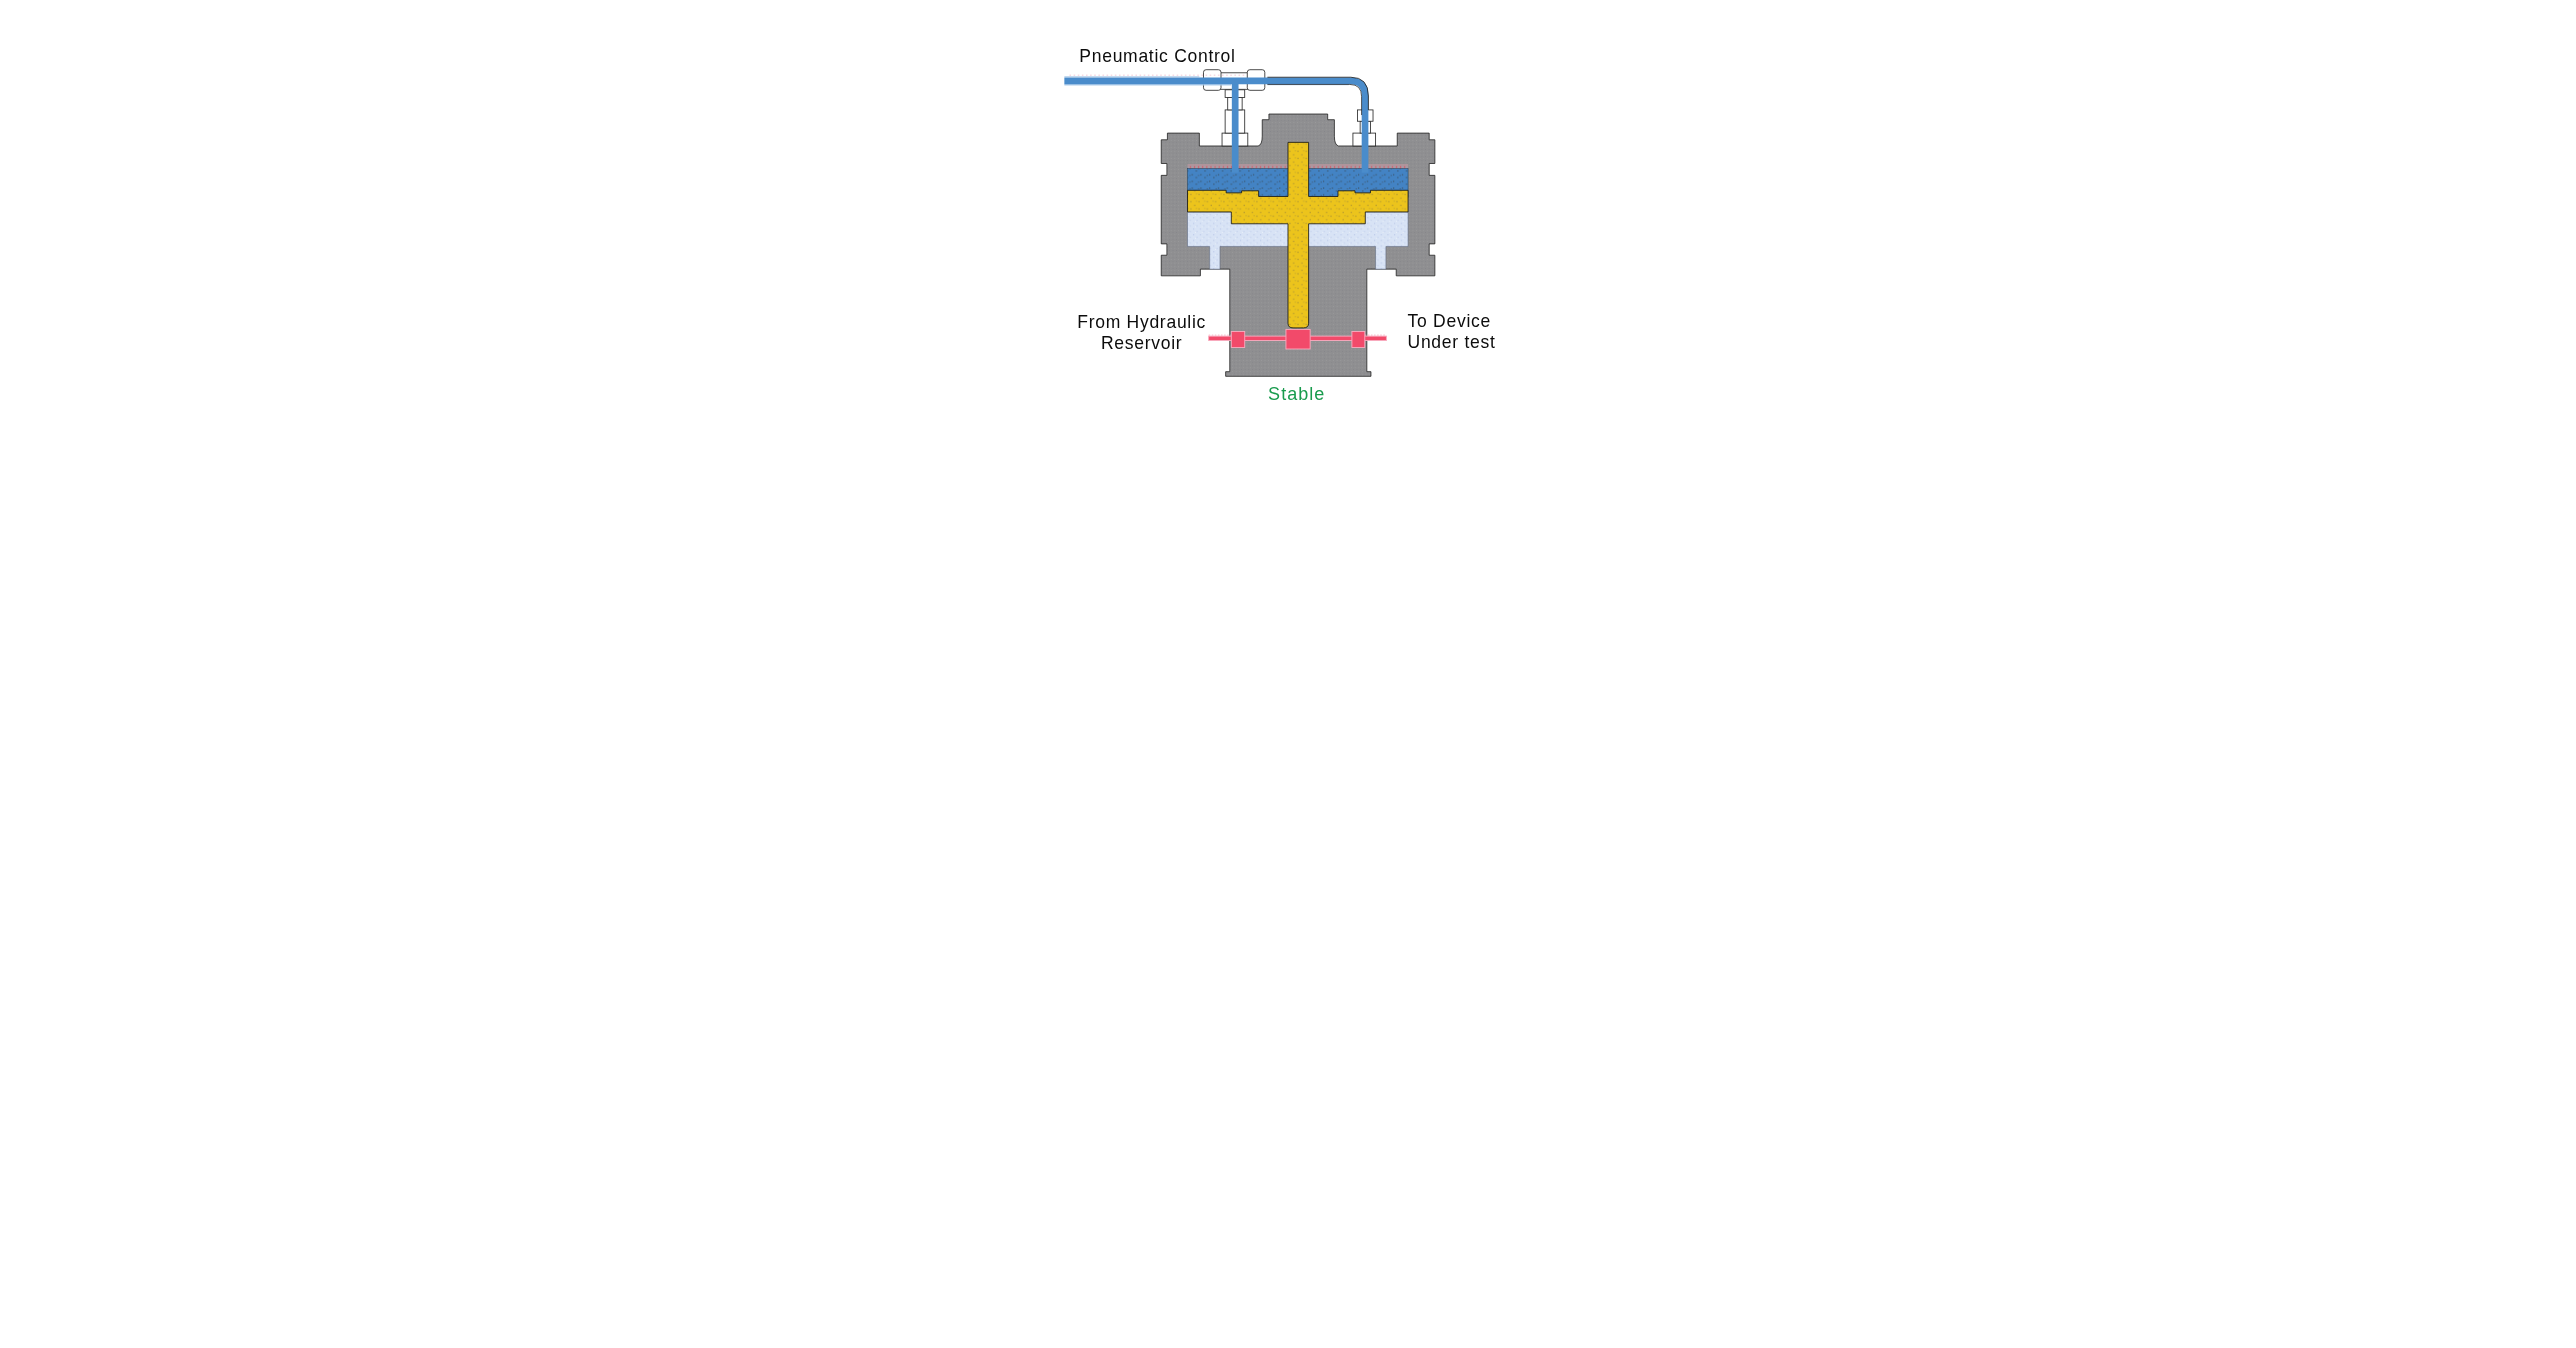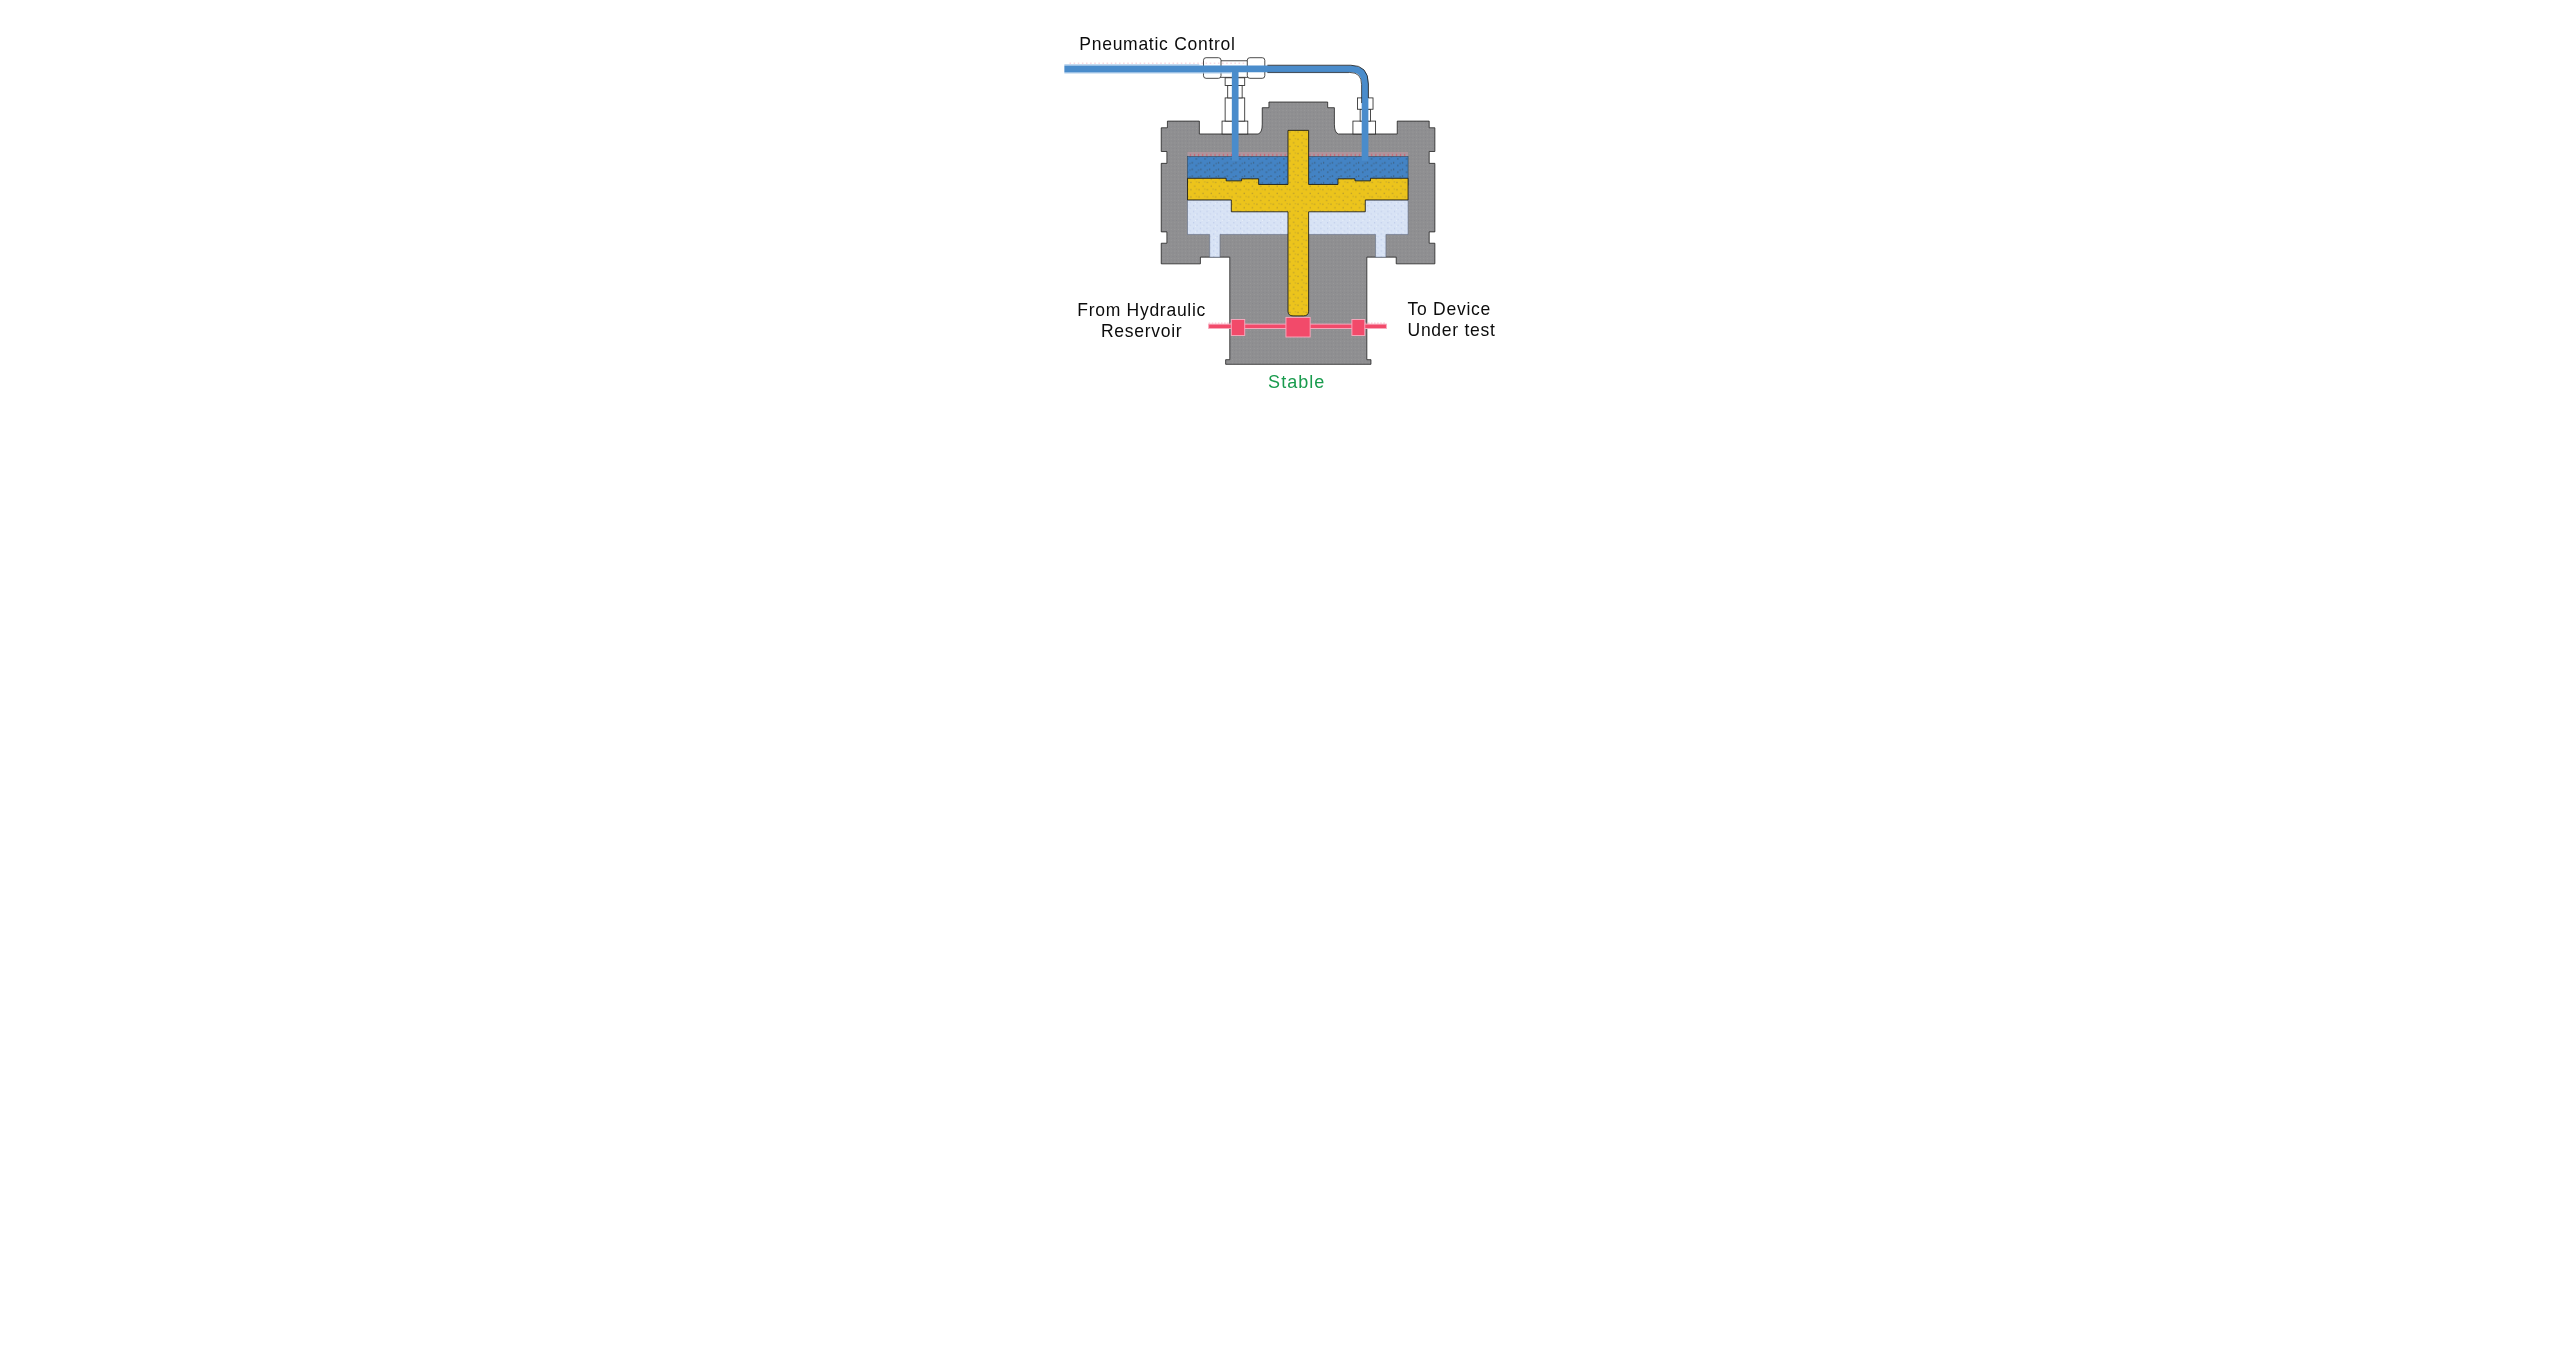--- a/index.html
+++ b/index.html
@@ -4,21 +4,21 @@
 <style>
   html, body {
     margin: 0;
     padding: 0;
     background: #ffffff;
     font-family: "Liberation Sans", sans-serif;
   }
   .stage {
     width: 100%;
     max-width: 808px;
-    margin: 0 auto;
+    margin: 12px auto;
     background: #ffffff;
   }
   svg { display: block; width: 100%; height: auto; }
   text {
     font-family: "Liberation Sans", "DejaVu Sans", sans-serif;
     font-size: 34px;
     letter-spacing: 1.4px;
   }
   .state-text { font-size: 35px; letter-spacing: 2px; }
 </style>

